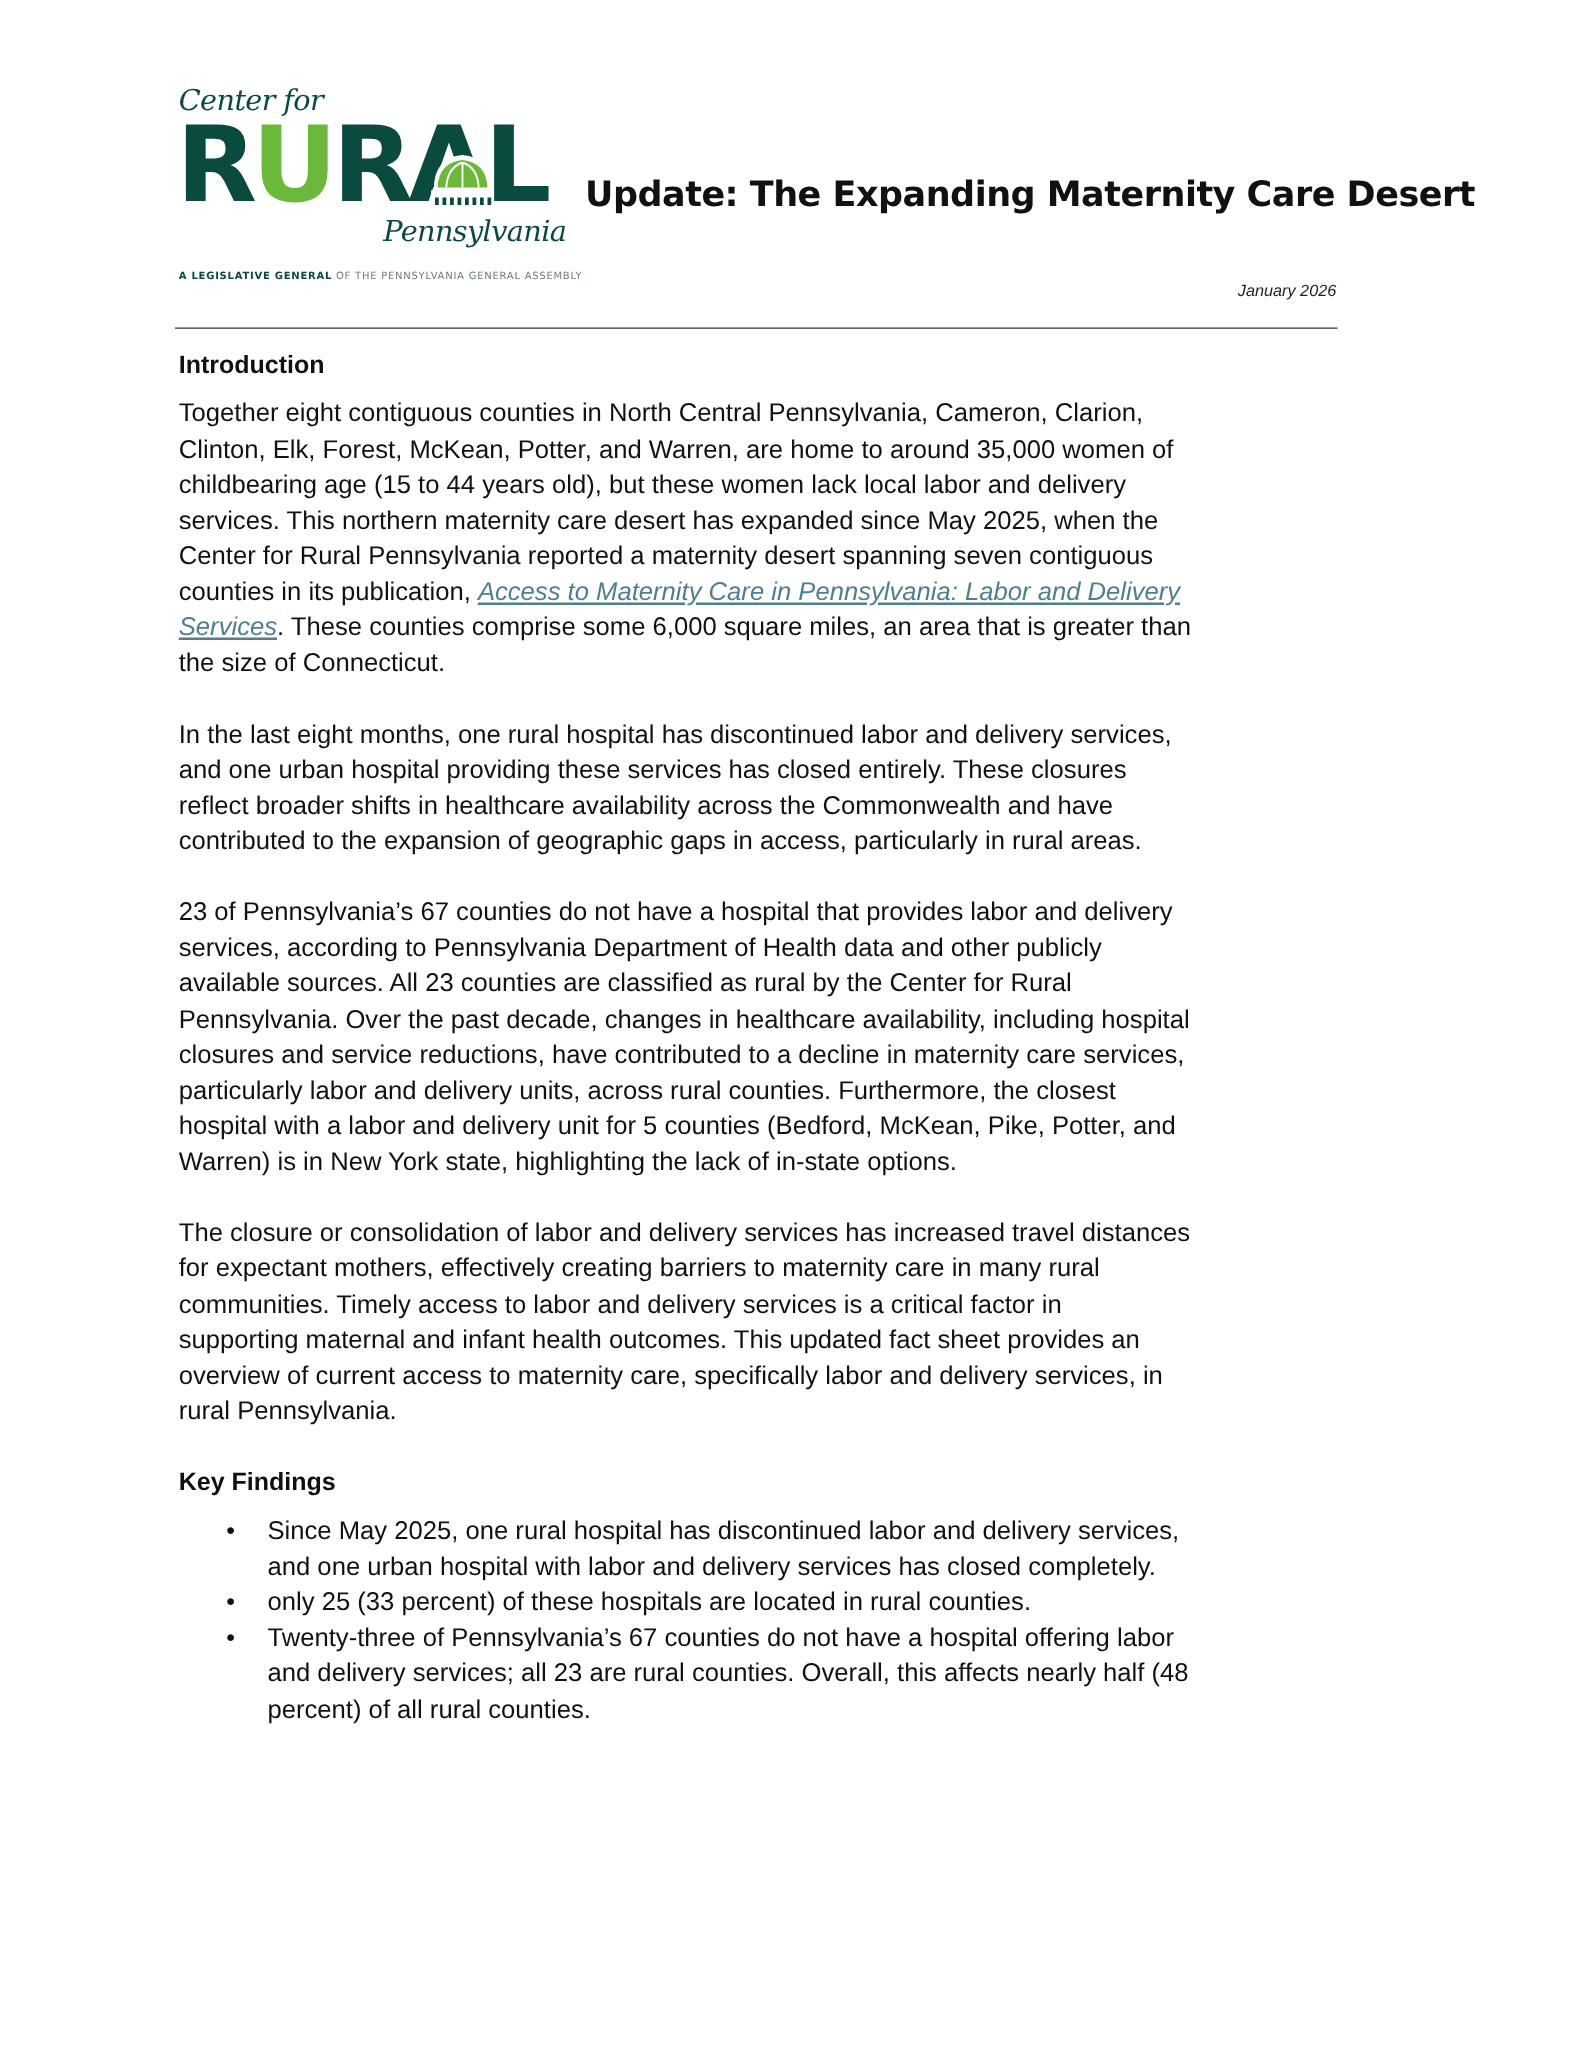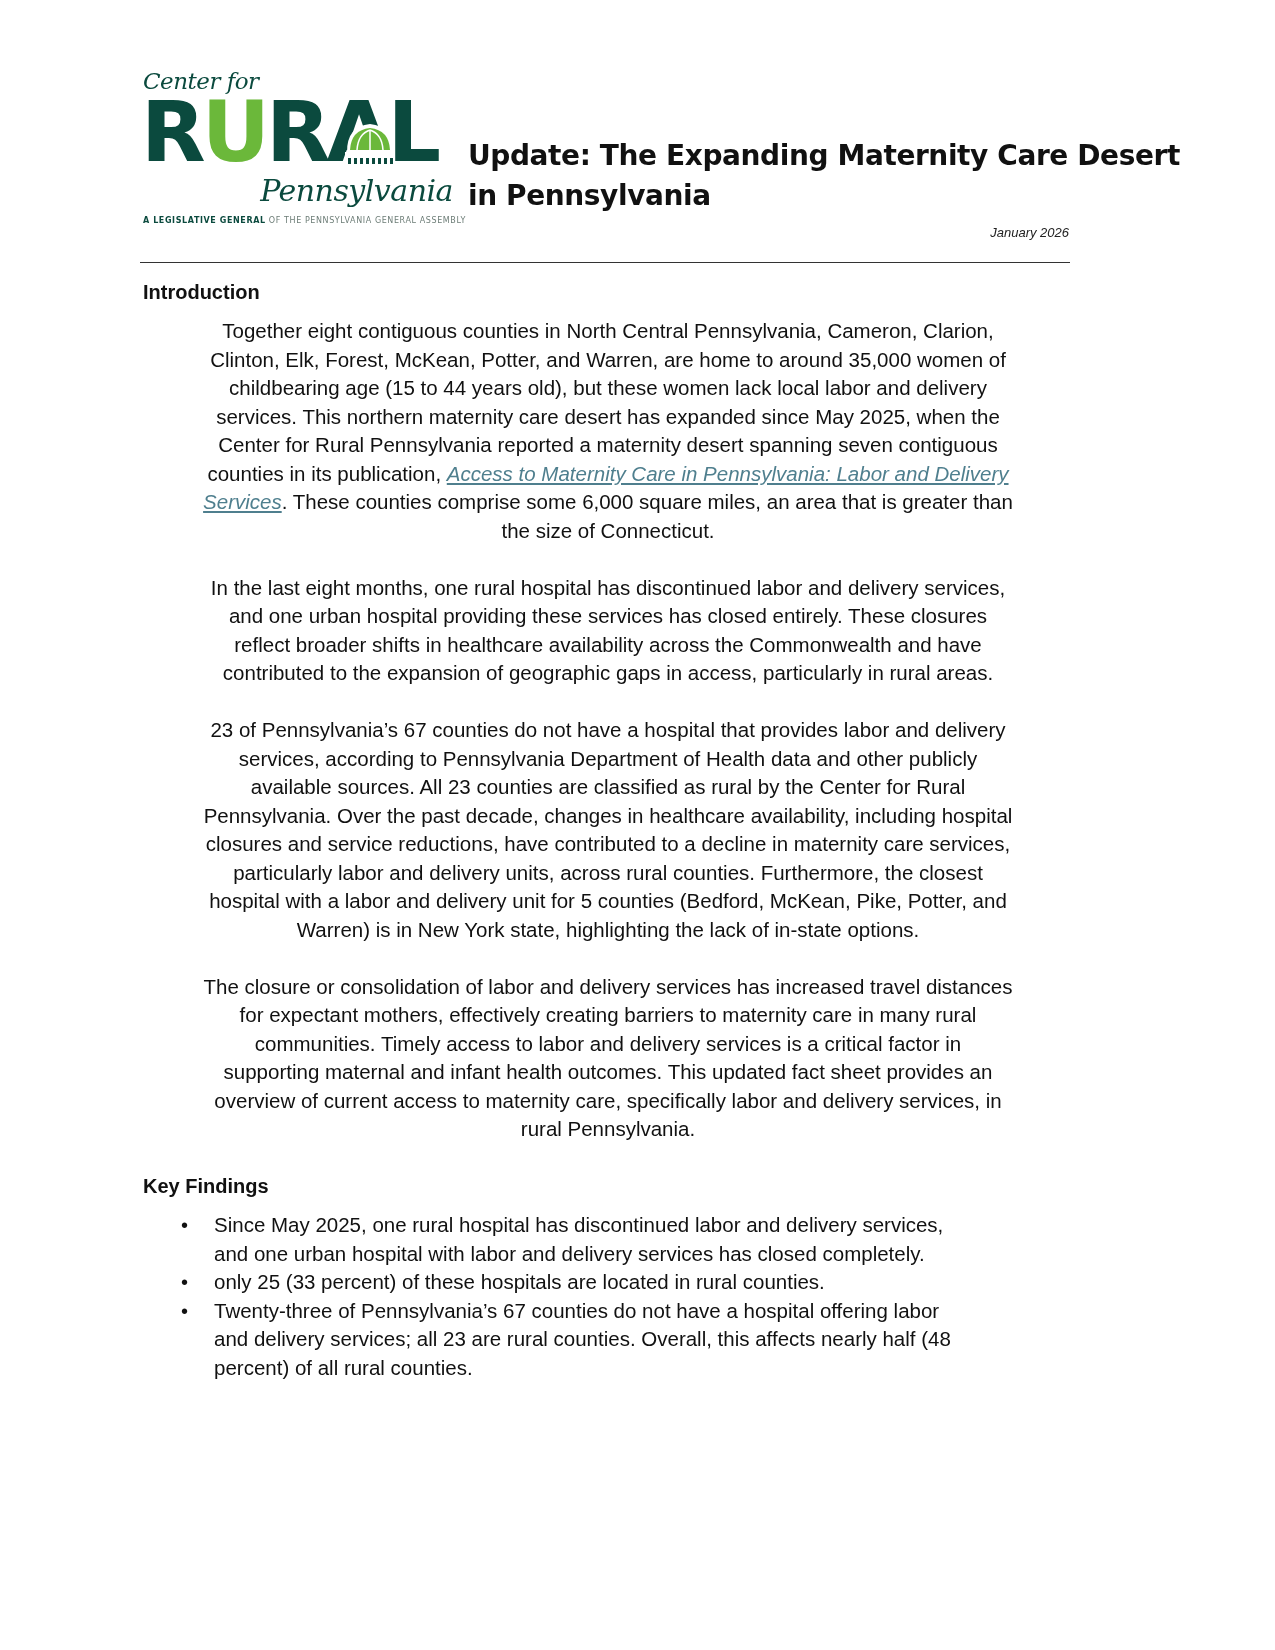--- a/index.html
+++ b/index.html
@@ -1,31 +1,31 @@
 <!DOCTYPE html>
 <html><head>
 <meta charset="utf-8">
 <style>
   html, body { margin: 0; padding: 0; background: #ffffff; }
   body { width: 1275px; height: 1650px; position: relative; overflow: hidden; color: #111; font-family: "DejaVu Sans", sans-serif; }
   .logo { position: absolute; left: 143px; top: 68px; width: 312px; height: 160px; }
   .logo .center-for { position: absolute; left: 0; top: 0; font-family: "DejaVu Serif", serif; font-style: italic; font-size: 23px; color: #0b4a3e; letter-spacing: -0.5px; }
   .logo .rural { position: absolute; left: -2px; top: 22px; font-family: "DejaVu Sans", sans-serif; font-weight: bold; font-size: 84px; line-height: 84px; color: #0b4a3e; letter-spacing: -4px; }
   .logo .rural .u { color: #6bb83a; }
-  .logo .penn { position: absolute; right: 2px; top: 105px; font-family: "DejaVu Serif", serif; font-style: italic; font-size: 30px; color: #0b4a3e; letter-spacing: -0.5px; }
+  .logo .penn { position: absolute; right: 2px; top: 105px; font-family: "DejaVu Serif", serif; font-style: italic; font-size: 23px; color: #0b4a3e; letter-spacing: -0.5px; }
   .logo .agency { position: absolute; left: 0; top: 148px; font-size: 8px; color: #0b4a3e; letter-spacing: 0.6px; white-space: nowrap; }
   .logo .agency b { font-weight: bold; }
   .logo .agency span.rest { color: #6d7d77; }
   .dome { position: absolute; left: 196px; top: 44px; width: 62px; height: 58px; }
   .title { position: absolute; left: 468px; top: 136px; font-family: "DejaVu Sans", sans-serif; font-weight: bold; font-size: 28px; line-height: 40px; color: #111; letter-spacing: -0.4px; }
   .date { position: absolute; right: 206px; top: 225px; font-family: "Liberation Sans", sans-serif; font-style: italic; font-size: 13px; color: #222; }
   .rule { position: absolute; left: 140px; top: 262px; width: 930px; height: 0; border-top: 1.5px solid #333; }
   .content { position: absolute; left: 143px; top: 278px; width: 930px; font-family: "Liberation Sans", sans-serif; font-size: 20.5px; line-height: 28.5px; color: #111; }
   .heading { font-weight: bold; font-size: 20px; margin: 0 0 11px 0; height: 28px; }
-  .para { margin: 0 0 28.5px 0; text-align: center; }
+  .para { margin: 0 0 28.5px 0; }
   .line { display: block; white-space: nowrap; }
   .link { color: #4f7f8e; font-style: italic; text-decoration: underline; }
   .bullets { list-style: none; margin: 0; padding: 0; }
   .bullet { position: relative; padding-left: 71px; }
   .bullet .dot { position: absolute; left: 38px; top: 0; font-size: 20px; }
 </style>
 </head>
 <body>
 
 <div class="logo">
@@ -48,21 +48,20 @@
         <rect x="45" y="46" width="3" height="6"></rect>
         <rect x="51" y="46" width="3" height="6"></rect>
       </g>
   </svg>
   <div class="penn">Pennsylvania</div>
   <div class="agency"><b>A LEGISLATIVE GENERAL</b><span class="rest"> OF THE PENNSYLVANIA GENERAL ASSEMBLY</span></div>
 </div>
 
 <div class="title">
   <span class="line">Update: The Expanding Maternity Care Desert</span>
-  <span class="line">in Pennsylvania</span>
 </div>
 <div class="date">January 2026</div>
 <div class="rule"></div>
 
 <div class="content">
   <div class="heading">Introduction</div>
 
   <div class="para">
     <span class="line">Together eight contiguous counties in North Central Pennsylvania, Cameron, Clarion,</span>
     <span class="line">Clinton, Elk, Forest, McKean, Potter, and Warren, are home to around 35,000 women of</span>

